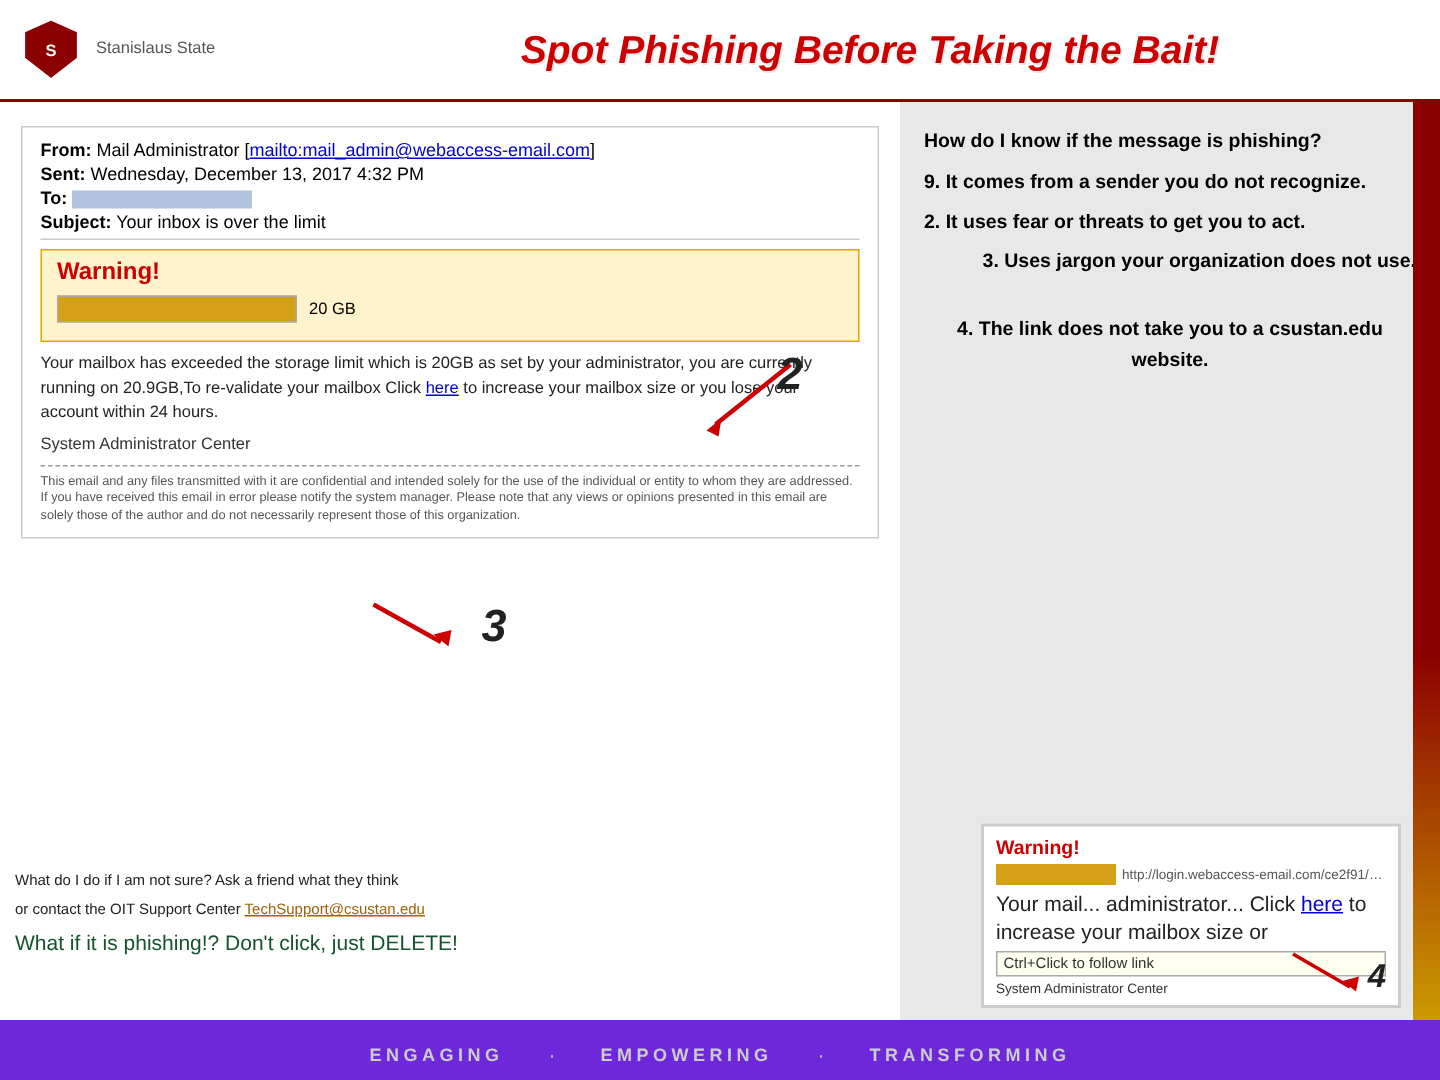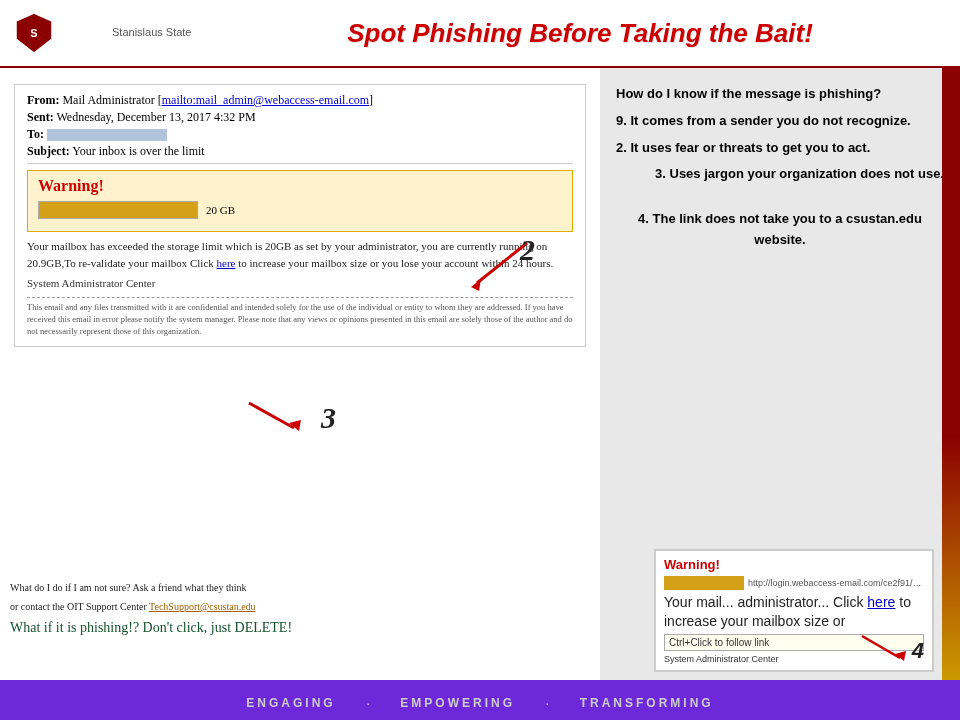--- a/index.html
+++ b/index.html
@@ -52,21 +52,20 @@
       height: 612px;
       background: #fff;
     }
 
     
     .left-panel {
       flex: 0 0 600px;
       padding: 10px 14px;
       position: relative;
       background: #fff;
-      font-family: Liberation Serif, serif;
     }
 
     
     .email-mock {
       border: 1px solid #ccc;
       background: #fff;
       padding: 8px 12px;
       font-size: 12px;
       position: relative;
       margin-top: 4px;
@@ -276,21 +275,21 @@
 <body>
 
 <div class="header">
   <div class="logo-area">
 
     <svg class="logo-shield" viewBox="0 0 44 44">
       <polygon points="22,2 40,10 40,28 22,42 4,28 4,10" fill="#8b0000" stroke="#fff" stroke-width="1.5"></polygon>
       <text x="22" y="26" text-anchor="middle" fill="#fff" font-size="11" font-weight="bold">S</text>
     </svg>
     <div>
-      <div class="logo-text" style="font-size:11px; color:#555; font-weight:normal;margin-left:48px;">Stanislaus State</div>
+      <div class="logo-text" style="font-size:11px; color:#555; font-weight:normal;">Stanislaus State</div>
     </div>
   </div>
   <div class="header-title">Spot Phishing Before Taking the Bait!</div>
 </div>
 
 <div class="main-content">
 
   <div class="left-panel">
 
     <div style="position:absolute; top:18px; right:52px; display:flex; align-items:center; gap:4px;">

